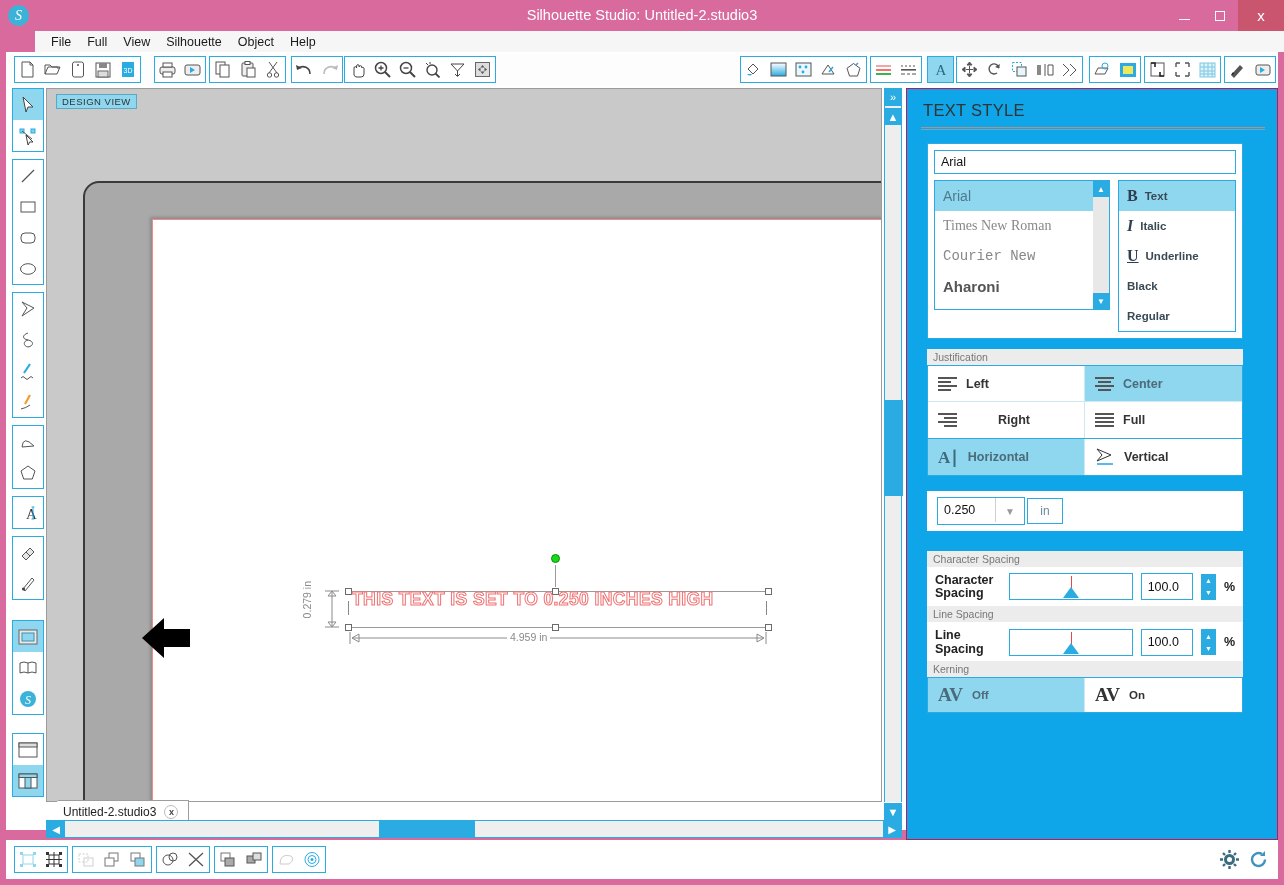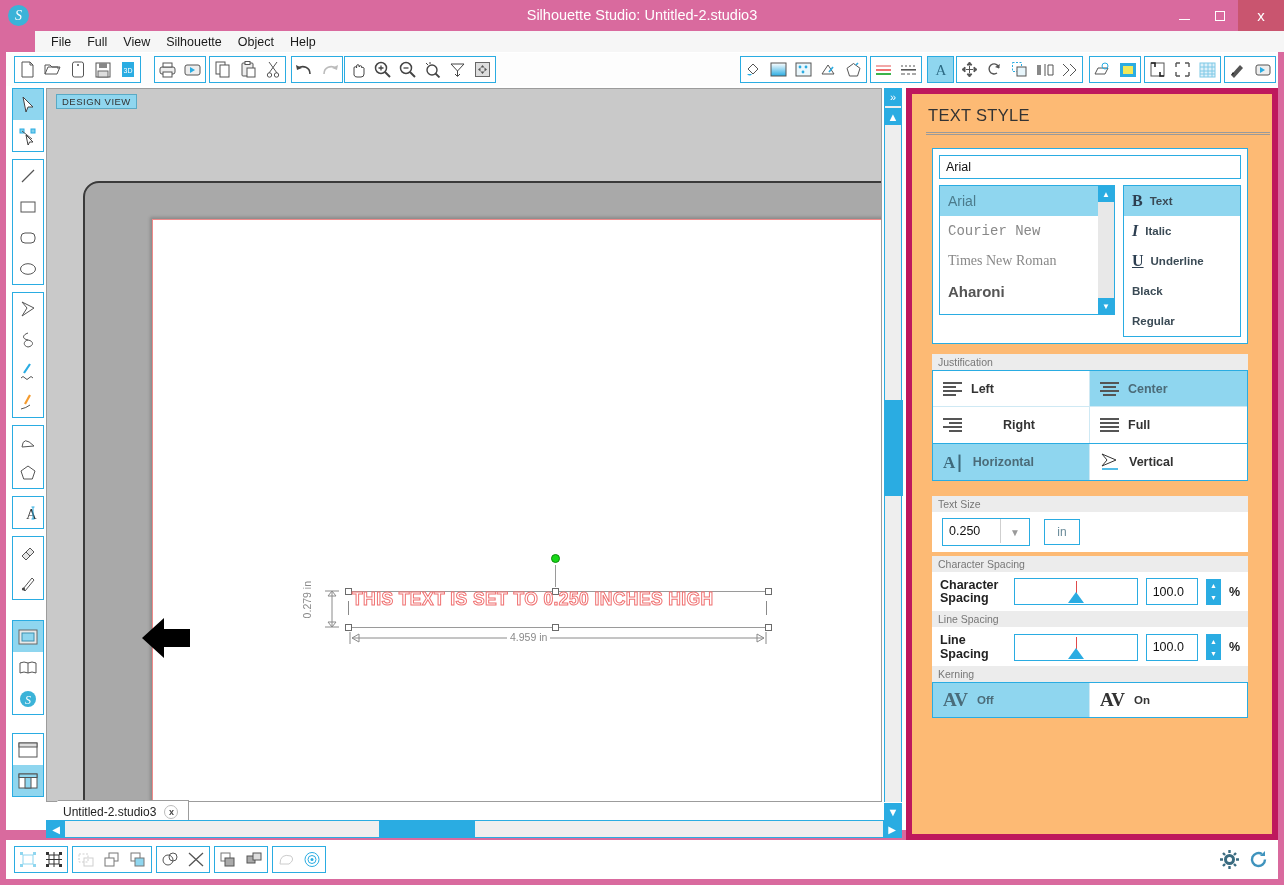--- a/index.html
+++ b/index.html
@@ -158,21 +158,21 @@
   }
   .tabclose{
     width:14px; height:14px; border-radius:50%; border:1px solid #bbb;
     display:flex; align-items:center; justify-content:center;
     font-size:9px; color:#444; font-weight:bold;
   }
 
   
   .rightpanel{
     position:absolute; left:906px; top:88px; width:372px; height:752px;
-    background:#fdba74; border:6px solid #be185d;
+    background:#0ea5e9; border:1px solid #be185d;
   }
   .panel-title{
     position:absolute; left:16px; top:12px; font-size:16.5px; color:#333;
     letter-spacing:.3px;
   }
   .panel-rule{
     position:absolute; left:14px; top:38px; width:344px; height:0;
     border-top:1px solid #9a9a9a; border-bottom:1px solid #9a9a9a; height:3px;
   }
   .pbox{ position:absolute; left:20px; width:316px; border:1px solid #2aace2; background:#fff;}
@@ -762,22 +762,22 @@
   <div class="rightpanel">
     <div class="panel-title">TEXT STYLE</div>
     <div class="panel-rule"></div>
 
     <div class="pbox" style="top:54px;">
       <div class="fontinput">Arial</div>
       <div class="fontlists">
         <div class="fontlist">
           <div class="fl-items">
             <div class="fl-item sel" style="font-family:'Liberation Sans',sans-serif;">Arial</div>
+            <div class="fl-item" style="font-family:'Liberation Serif',serif;">Times New Roman</div>
             <div class="fl-item" style="font-family:'Liberation Mono',monospace;">Courier New</div>
-            <div class="fl-item" style="font-family:'Liberation Serif',serif;">Times New Roman</div>
             <div class="fl-item" style="font-weight:bold;font-size:15px;color:#555;">Aharoni</div>
             <div class="fl-item" style="font-size:9.5px;color:#666;">Aldhabi</div>
           </div>
           <div class="fl-scroll">
             <div class="fl-up">▲</div>
             <div class="fl-dn">▼</div>
           </div>
         </div>
         <div class="stylelist">
           <div class="st-item sel">
@@ -855,22 +855,21 @@
                 <path d="M2,2 l14,6 l-14,6 l5,-6 z" fill="none" stroke="#333"></path>
                 <path d="M2,17 h16" stroke="#2aace2" stroke-width="1.6"></path>
               </svg>
           </span>
           <span>Vertical</span>
         </div>
       </div>
     </div>
 
     <div class="pbox" style="top:402px; border:none;">
-      <div class="sect-hdr">Text Size</div>
-      <div class="row" style="padding:6px 10px; gap:14px;">
+      <div class="row" style="padding:6px 10px; gap:2px;">
         <div style="display:flex; border:1px solid #2aace2;">
           <div class="numinput" style="width:58px;border:none;border-right:1px solid #cfcfcf;">0.250</div>
           <div class="ddarrow">▼</div>
         </div>
         <div class="unitbtn">in</div>
       </div>
     </div>
 
     <div class="pbox" style="top:462px; border:none;">
       <div class="sect-hdr">Character Spacing</div>

